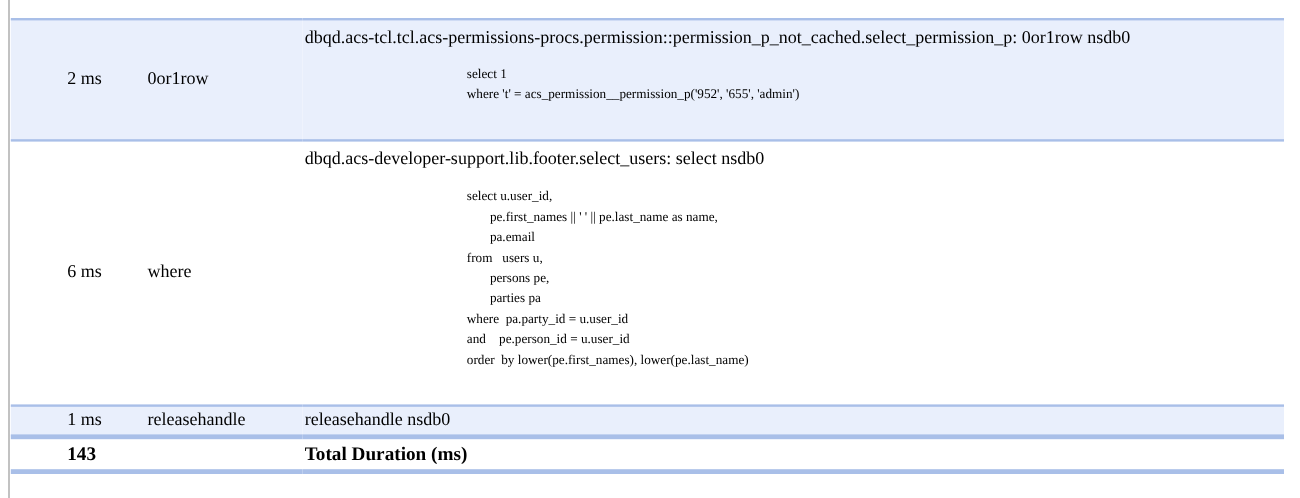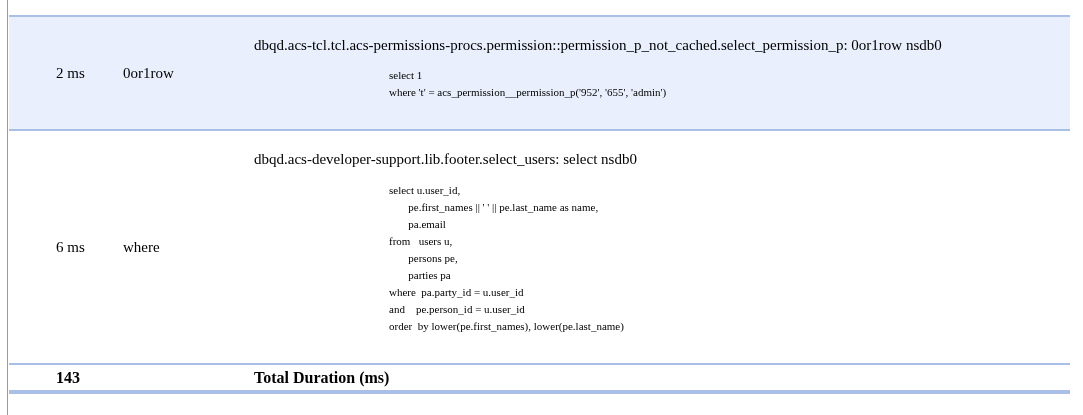--- a/index.html
+++ b/index.html
@@ -28,21 +28,21 @@
   col.c-duration{width:111px;}
   col.c-type{width:132px;}
   td{vertical-align:middle;padding:0;line-height:17px;}
   tr.qrow-hl{background:var(--row-highlight);}
   tr.qrow-1{border-top:2px solid var(--border-blue);border-bottom:2px solid var(--border-blue);}
   tr.qrow-2{border-bottom:2px solid var(--border-blue);}
   tr.qrow-3{border-bottom:4px solid var(--border-blue);}
   tr.total-row{border-bottom:4px solid var(--border-blue);}
   td.duration-cell{padding-left:47px;margin-top:32px;}
   td.type-cell{padding-left:3px;}
-  td.query-cell{vertical-align:top;padding:20px 4px 2px 2px;}
+  td.query-cell{vertical-align:top;padding:7px 4px 2px 2px;}
   td.query-cell.single{vertical-align:middle;padding:3px 4px 3px 2px;}
   tr.qrow-3 td{padding-top:3px;padding-bottom:3px;}
   tr.total-row td{padding-top:4px;padding-bottom:4px;font-weight:bold;font-size:16px;}
   .query-title{display:block;line-height:17px;}
   pre.sql{
     font-family:Liberation Serif, serif;
     font-size:11px;line-height:17px;
     margin:13px 0 26px 135px;
   }
   pre.sql.lead-blank{margin-top:14px;}
@@ -80,20 +80,27 @@
        pa.email
 from   users u,
        persons pe,
        parties pa
 where  pa.party_id = u.user_id
 and    pe.person_id = u.user_id
 order  by lower(pe.first_names), lower(pe.last_name)</pre>
     </td>
   </tr>
 
+  <tr class="qrow-hl qrow-3">
+    <td class="duration-cell">1 ms</td>
+    <td class="type-cell">releasehandle</td>
+    <td class="query-cell single">
+      <span class="query-title">releasehandle nsdb0</span>
+    </td>
+  </tr>
 
   <tr class="total-row">
     <td class="duration-cell">143</td>
     <td class="type-cell"></td>
     <td class="query-cell single">Total Duration (ms)</td>
   </tr>
 </tbody>
   </table>
 
 </body></html>

